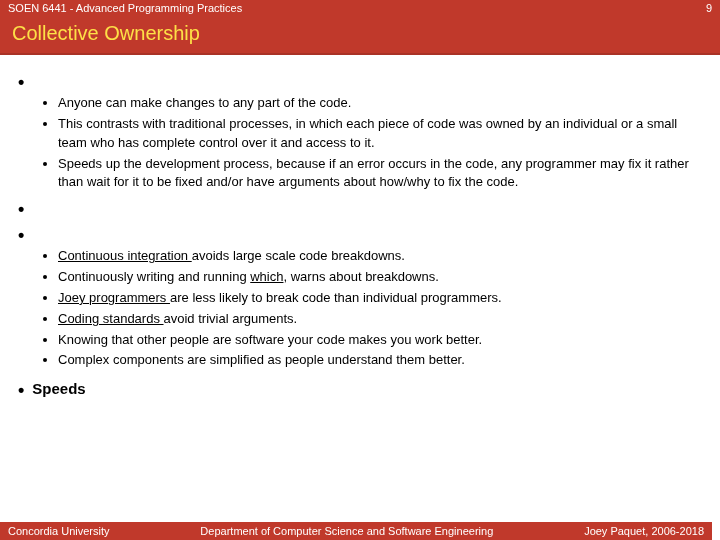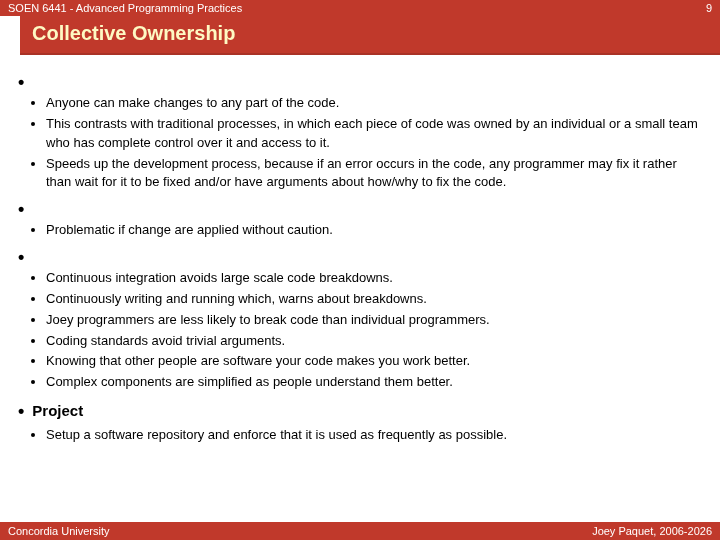--- a/index.html
+++ b/index.html
@@ -15,26 +15,25 @@
       background: #c0392b;
       color: #fff;
       font-size: 11px;
       padding: 2px 8px;
       display: flex;
       justify-content: space-between;
       align-items: center;
     }
     #title-bar {
       background: #c0392b;
-      color: #fef9c3;
+      color: #fde047;
       font-size: 20px;
-      font-weight: bold;
+      font-weight: normal;
       padding: 6px 12px 8px 12px;
       border-bottom: 2px solid #a93226;
-      margin-left: 20px;
     }
     #content {
       padding: 10px 18px;
       line-height: 1.5;
       font-size: 13px;
     }
     .section-header {
       font-size: 15px;
       font-weight: bold;
       margin-top: 8px;
@@ -42,37 +41,38 @@
       display: flex;
       align-items: center;
       gap: 5px;
     }
     .bullet-dot {
       font-size: 18px;
       line-height: 1;
       margin-right: 3px;
     }
     .sub-bullets {
-      margin-left: 28px;
+      margin-left: 40px;
       margin-bottom: 4px;
     }
     .sub-bullets li {
       list-style: disc;
       margin-bottom: 2px;
       font-size: 13px;
       line-height: 1.45;
     }
     .underline {
+      text-decoration: underline;
       text-align: right;
     }
     #footer {
       position: absolute;
       bottom: 0;
       left: 0;
-      right: 0;
+      right: 8px;
       background: #c0392b;
       color: #fff;
       font-size: 11px;
       padding: 3px 8px;
       display: flex;
       justify-content: space-between;
     }
   </style>
 </head>
 <body>
@@ -91,42 +91,37 @@
   </div>
   <ul class="sub-bullets">
     <li>Anyone can make changes to any part of the code.</li>
     <li>This contrasts with traditional processes, in which each piece of code was owned by an individual or a small team who has complete control over it and access to it.</li>
     <li>Speeds up the development process, because if an error occurs in the code, any programmer may fix it rather than wait for it to be fixed and/or have arguments about how/why to fix the code.</li>
   </ul>
 
   <div class="section-header">
     <span class="bullet-dot">•</span>
   </div>
-  <ul class="sub-bullets">
-    <li>Problematic if change are applied without caution.</li>
-  </ul>
 
   <div class="section-header">
     <span class="bullet-dot">•</span>
   </div>
   <ul class="sub-bullets">
     <li><span class="underline">Continuous integration </span>avoids large scale code breakdowns.</li>
     <li>Continuously writing and running <span class="underline">which</span>, warns about breakdowns.</li>
     <li><span class="underline">Joey programmers </span>are less likely to break code than individual programmers.</li>
     <li><span class="underline">Coding standards </span>avoid trivial arguments.</li>
     <li>Knowing that other people are software your code makes you work better.</li>
     <li>Complex components are simplified as people understand them better.</li>
   </ul>
 
   <div class="section-header">
     <span class="bullet-dot">•</span>
-    <span>Project</span>
+    <span>Speeds</span>
   </div>
-  <ul class="sub-bullets">
-    <li>Setup a software repository and enforce that it is used as frequently as possible.</li>
-  </ul>
 
 </div>
 
 <div id="footer">
   <span>Concordia University</span>
-  <span>Joey Paquet, 2006-2026</span>
+  <span>Department of Computer Science and Software Engineering</span>
+  <span>Joey Paquet, 2006-2018</span>
 </div>
 
 </body></html>

